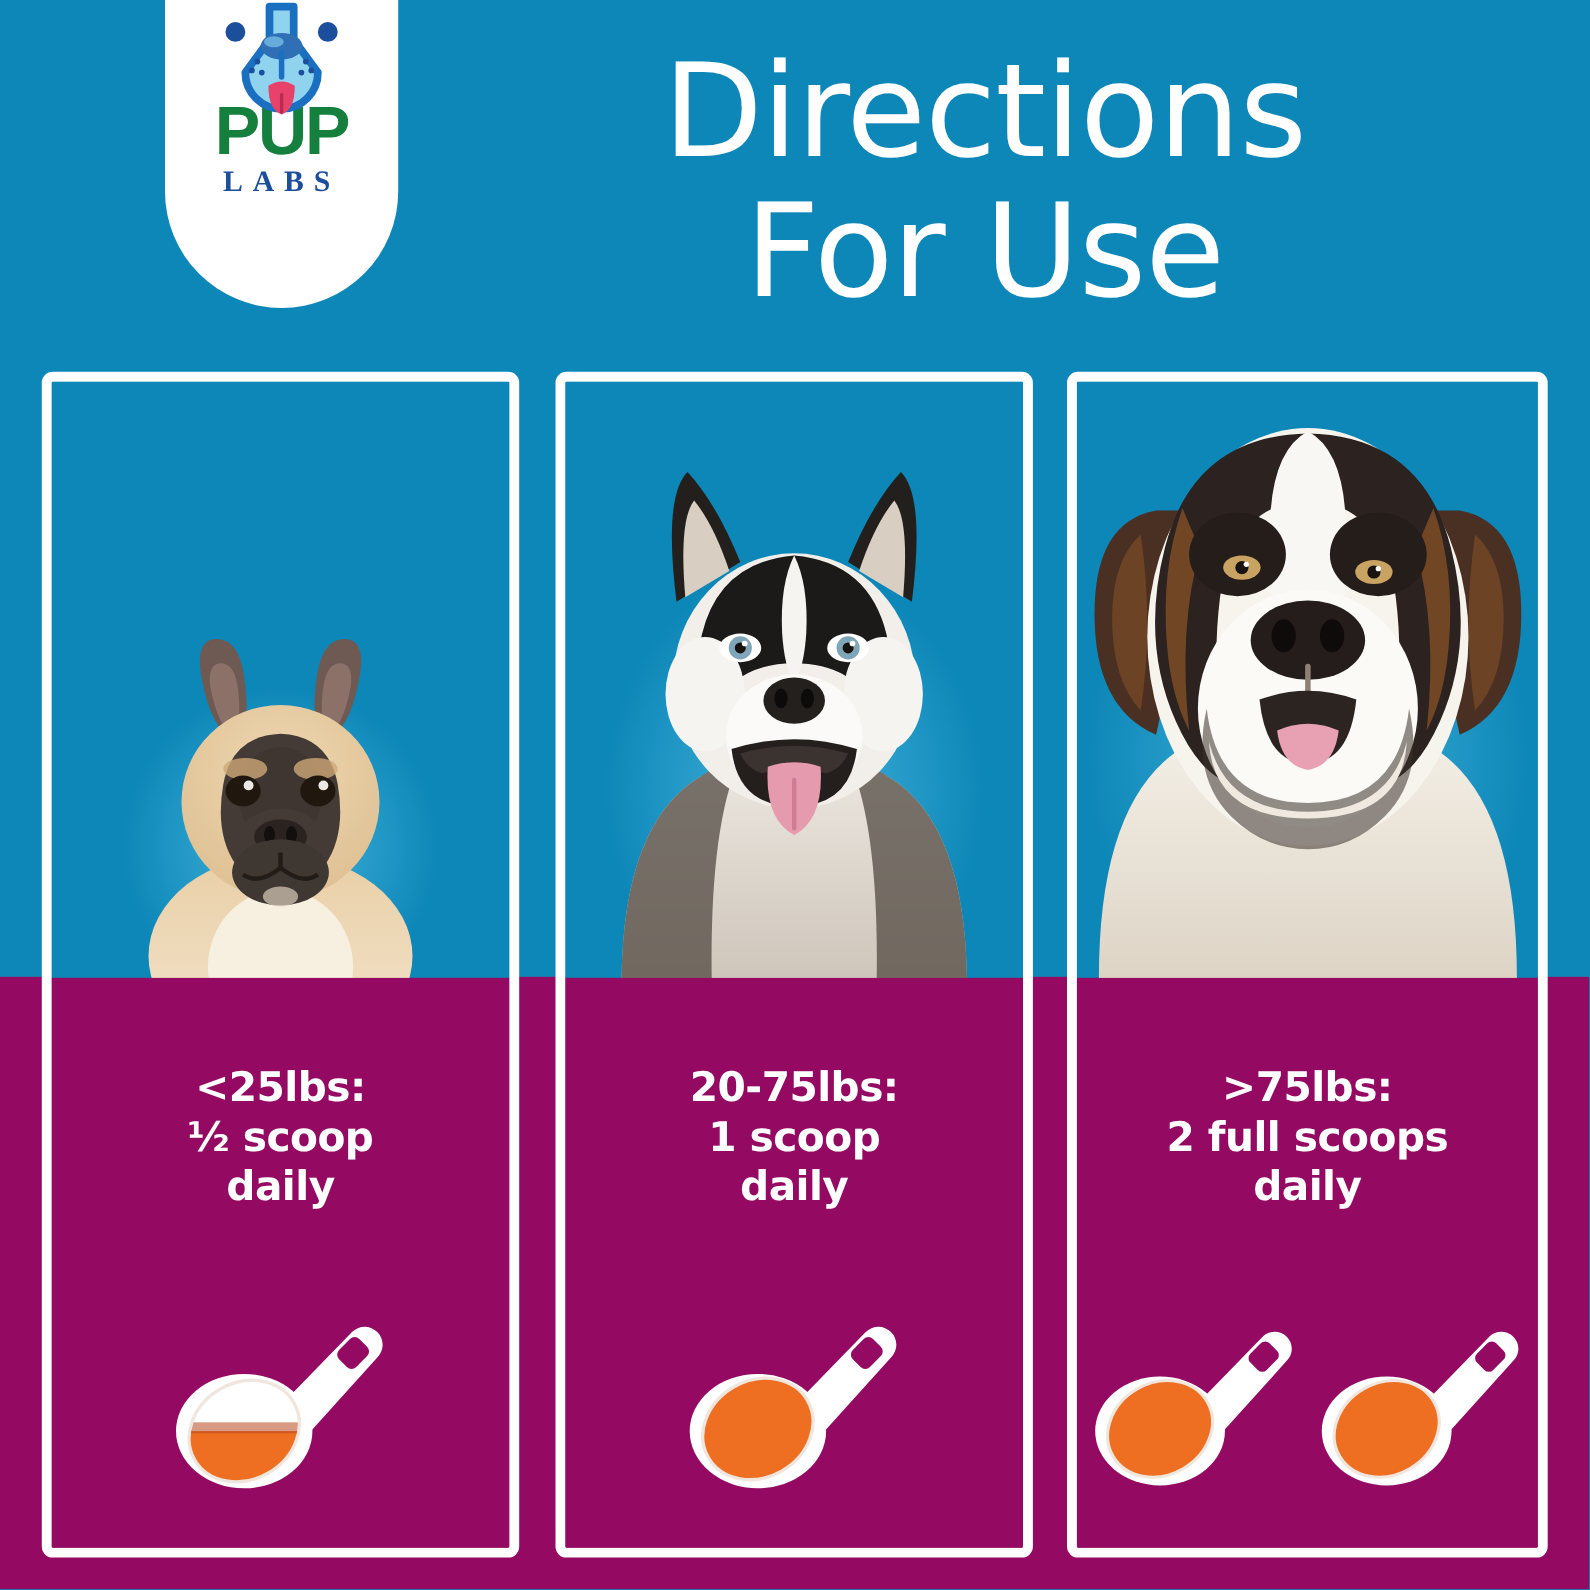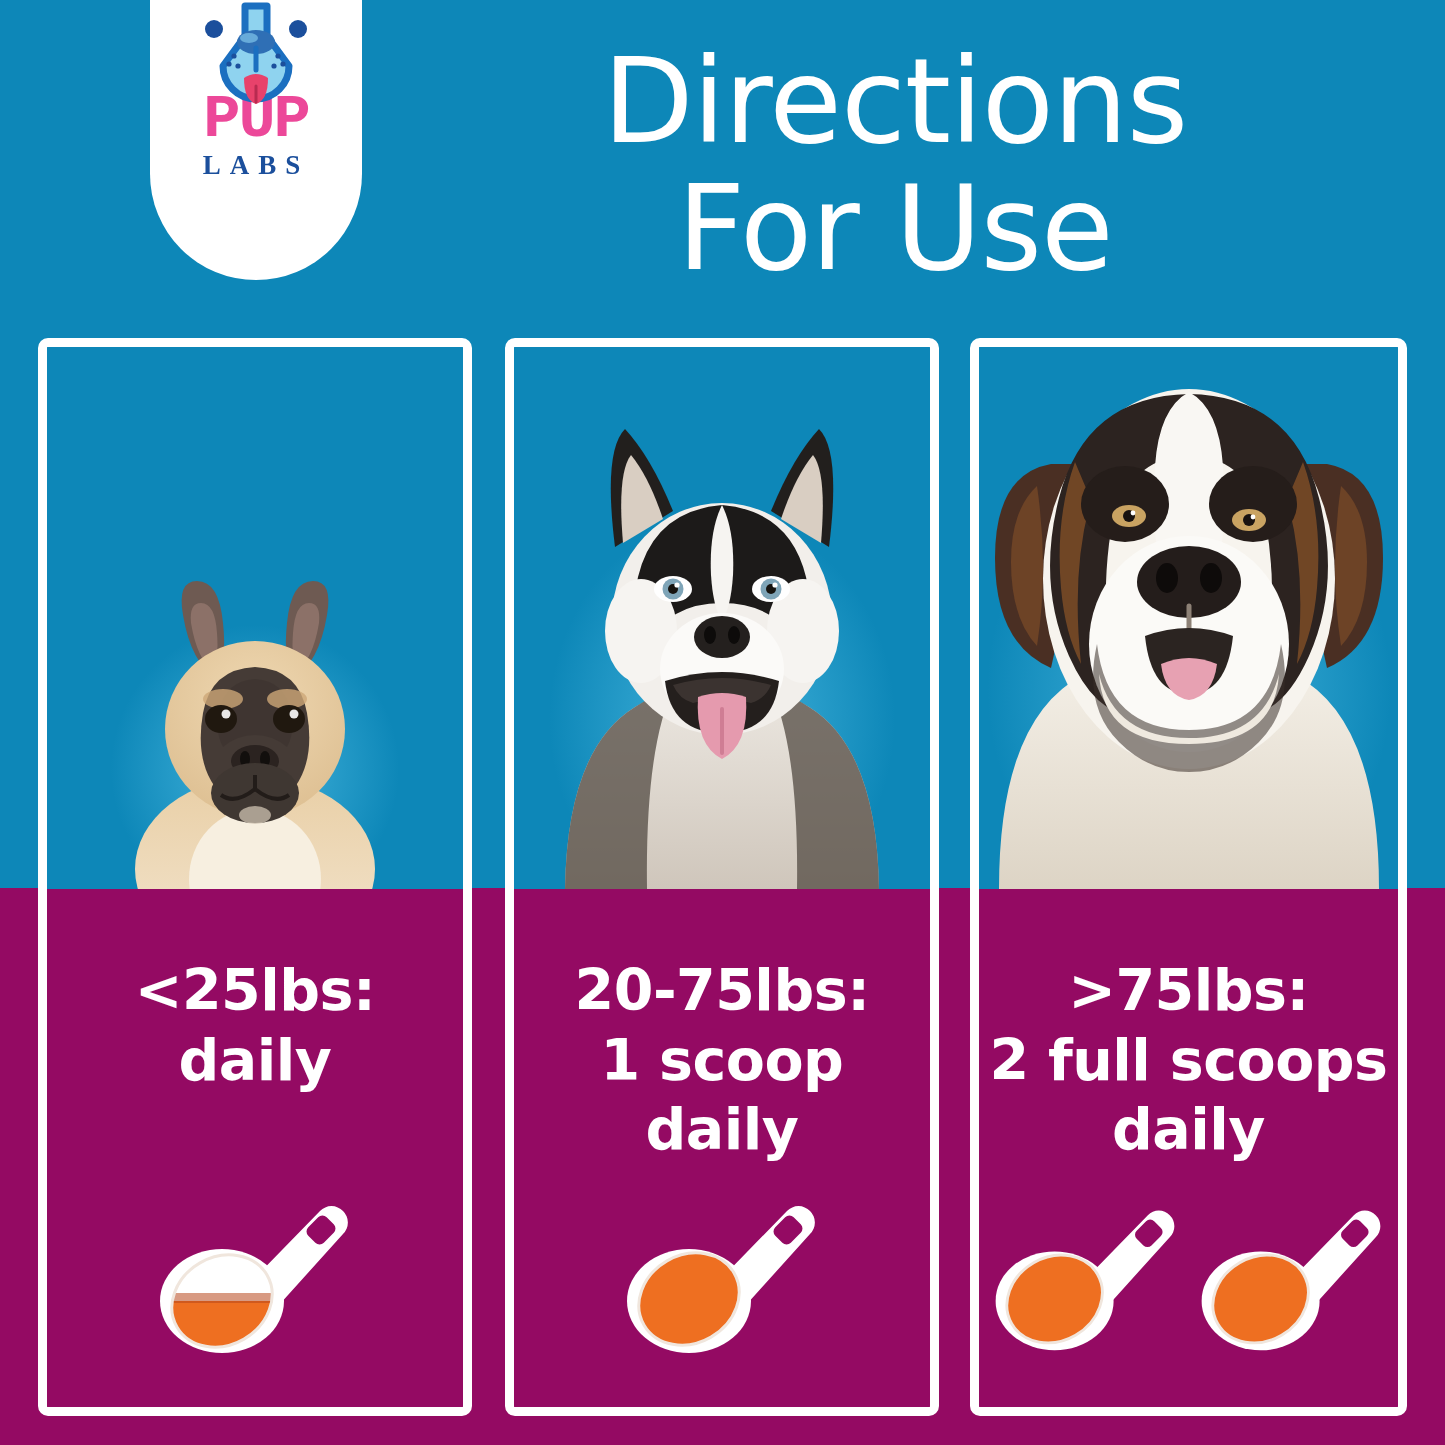--- a/index.html
+++ b/index.html
@@ -31,23 +31,23 @@
     overflow:hidden;
   }
   .logo-inner{
     position:absolute;left:0;top:60px;width:212px;height:230px;
     display:flex;flex-direction:column;align-items:center;justify-content:flex-start;
   }
   .flask-wrap{position:relative;width:120px;height:110px;}
   .flask-wrap svg{position:absolute;left:0;top:0;}
   .logo-pup{
     margin-top:-18px;
-    font-size:62px;font-weight:bold;color:#ec4899;
+    font-size:62px;font-weight:bold;color:#15803d;
     letter-spacing:-2px;line-height:0.9;
-    font-family:Liberation Mono, monospace;
+    font-family:Liberation Sans, sans-serif;
   }
   .logo-labs{
     margin-top:4px;
     font-size:27px;font-weight:bold;color:#1b4f9c;
     letter-spacing:9px;line-height:1;
     font-family:Liberation Serif, serif;
   }
   
   .headline{
     position:absolute;left:430px;top:38px;width:930px;
@@ -76,26 +76,26 @@
   .panel-top{
     position:absolute;left:0;right:0;top:0;height:542px;
     background:#0d87b8;
     overflow:hidden;
   }
   .panel-bottom{
     position:absolute;left:0;right:0;top:542px;bottom:0;
     background:#940a63;
   }
   .dose-text{
-    position:absolute;left:0;right:0;top:67px;
+    position:absolute;left:0;right:0;top:77px;
     color:#ffffff;
     text-align:center;
     font-family:"DejaVu Sans", sans-serif;
     font-weight:bold;
-    font-size:57px;
+    font-size:37px;
     line-height:1.22;
     letter-spacing:-0.5px;
     padding:0 6px;
   }
   .scoops{
     position:absolute;left:0;right:0;bottom:48px;
     display:flex;align-items:center;justify-content:center;gap:10px;
   }
   .scoops svg{display:block;}
 
@@ -197,20 +197,21 @@
         <ellipse cx="130" cy="214" rx="44" ry="30" fill="#3f3732"></ellipse>
         <path d="M130 196 v14" stroke="#221c19" stroke-width="4"></path>
         <path d="M130 210 q-20 16 -34 6" stroke="#221c19" stroke-width="4" fill="none"></path>
         <path d="M130 210 q20 16 34 6" stroke="#221c19" stroke-width="4" fill="none"></path>
         <ellipse cx="130" cy="236" rx="16" ry="9" fill="#cfc3b2" opacity="0.75"></ellipse>
       </svg>
     </div>
     <div class="panel-bottom">
       <div class="dose-text">
         <div>&lt;25lbs:</div>
+        <div>½ scoop</div>
         <div>daily</div>
       </div>
       <div class="scoops">
         <svg width="206" height="162" viewBox="0 0 206 162">
           <defs>
             <clipPath id="bowlclipA">
               <ellipse cx="70" cy="104" rx="52" ry="44" transform="rotate(-30 70 104)"></ellipse>
             </clipPath>
           </defs>
 

